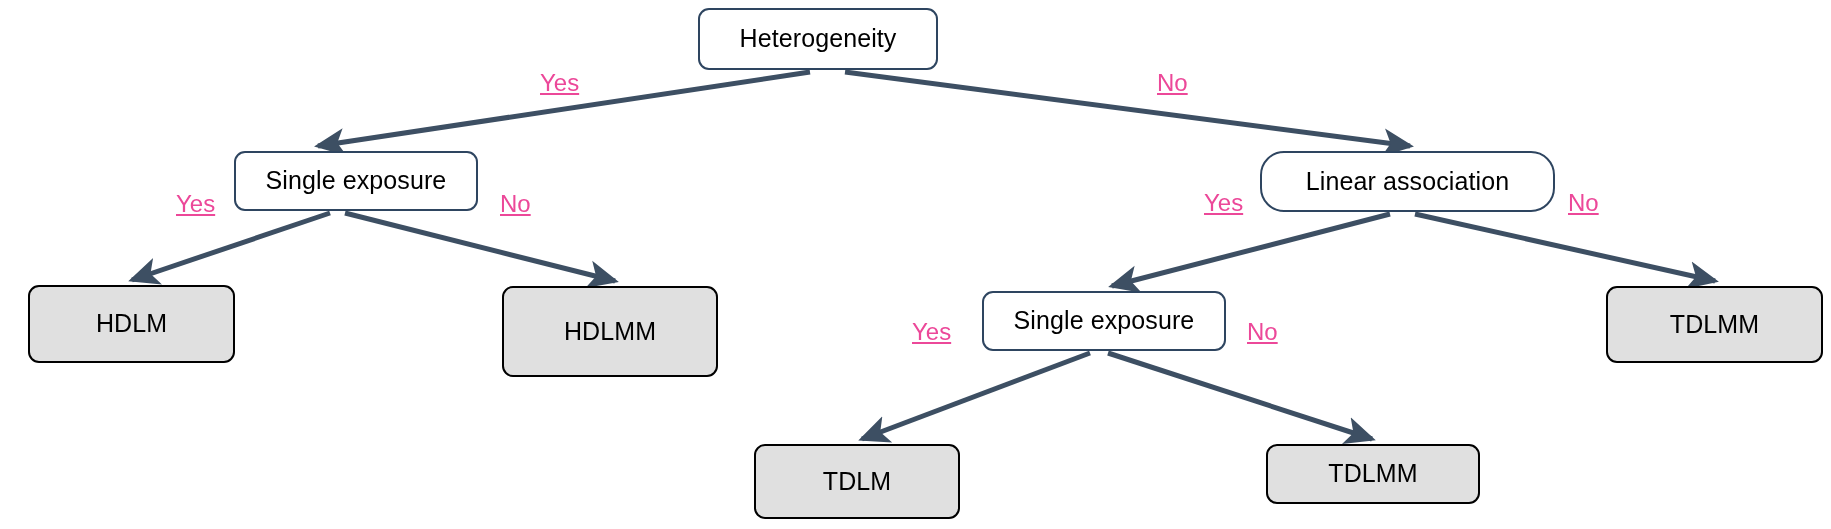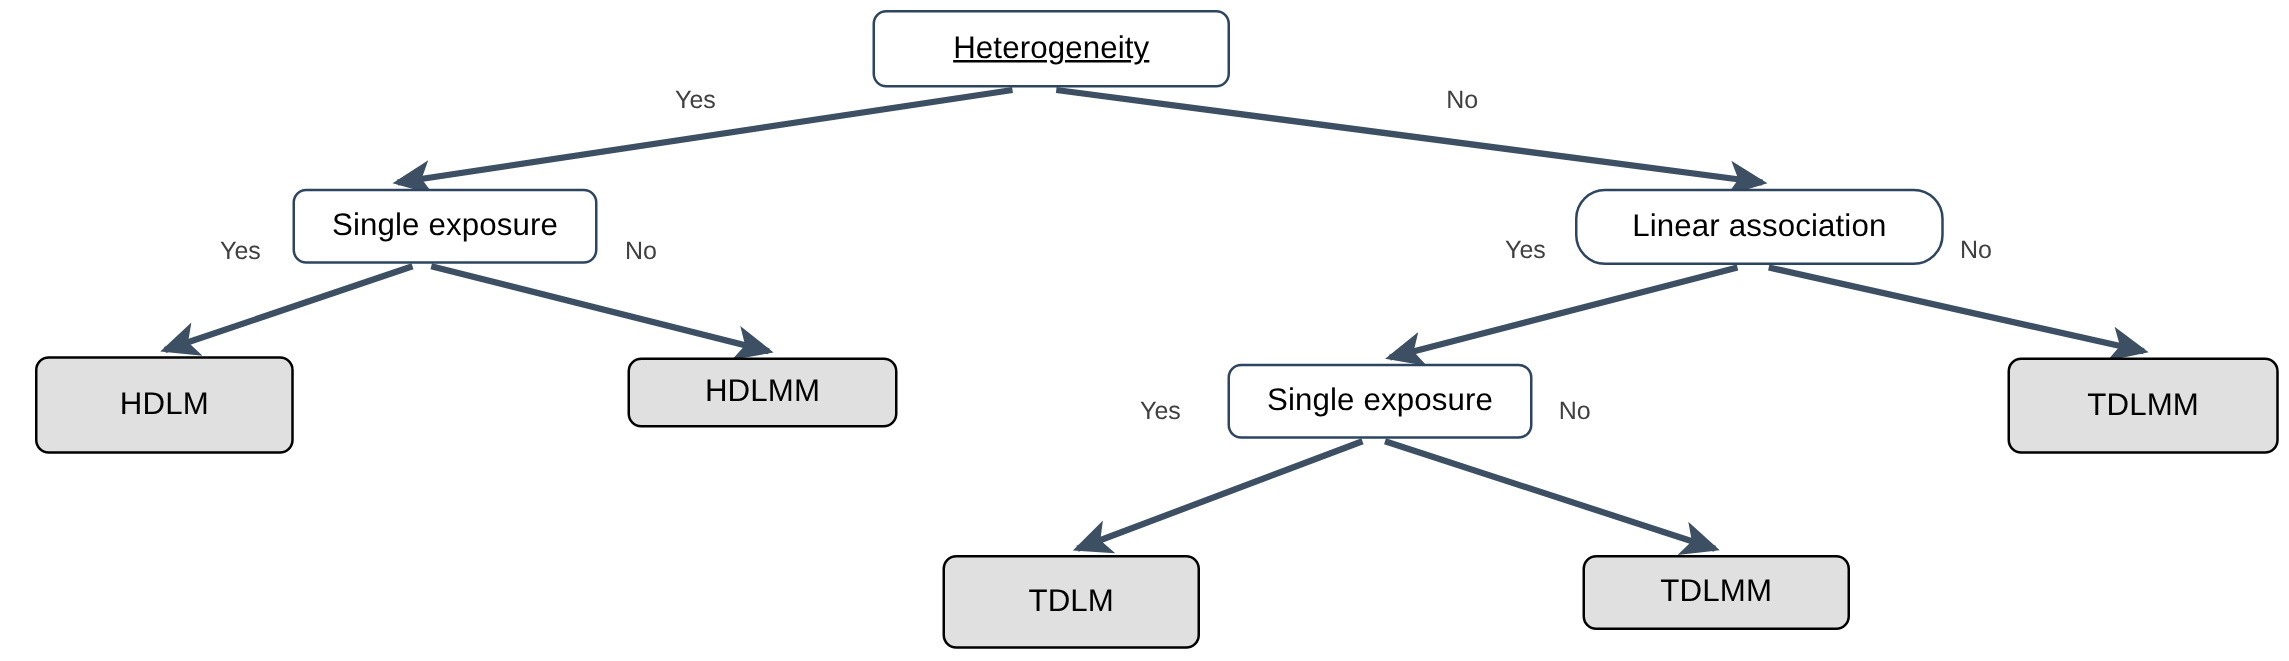--- a/index.html
+++ b/index.html
@@ -42,25 +42,26 @@
   .node-decision {
     background: #ffffff;
     border: 2px solid #2e4560;
   }
   .node-leaf {
     background: #e0e0e0;
     border: 2px solid #000000;
   }
   .edge-label {
     position: absolute;
-    font-size: 20px;
-    color: #404040;
+    font-size: 24px;
+    color: #ec4899;
     background: transparent;
     z-index: 4;
     white-space: nowrap;
+    text-decoration: underline;
   }
 </style>
 </head>
 <body>
 
 <div id="diagram-root">
 
   <svg id="edge-layer" viewBox="0 0 1831 529" width="1831" height="529" xmlns="http://www.w3.org/2000/svg">
     <defs>
       <marker id="arrowhead" markerWidth="7" markerHeight="7" refX="5.4" refY="3" orient="auto" markerUnits="strokeWidth">
@@ -73,33 +74,33 @@
         <line x1="330" y1="213" x2="132" y2="280" stroke="#3d4f63" stroke-width="5" stroke-linecap="butt" marker-end="url(#arrowhead)"></line>
         <line x1="345" y1="213" x2="615" y2="281" stroke="#3d4f63" stroke-width="5" stroke-linecap="butt" marker-end="url(#arrowhead)"></line>
         <line x1="1390" y1="214" x2="1112" y2="286" stroke="#3d4f63" stroke-width="5" stroke-linecap="butt" marker-end="url(#arrowhead)"></line>
         <line x1="1415" y1="214" x2="1715" y2="281" stroke="#3d4f63" stroke-width="5" stroke-linecap="butt" marker-end="url(#arrowhead)"></line>
         <line x1="1090" y1="353" x2="862" y2="439" stroke="#3d4f63" stroke-width="5" stroke-linecap="butt" marker-end="url(#arrowhead)"></line>
         <line x1="1108" y1="353" x2="1372" y2="439" stroke="#3d4f63" stroke-width="5" stroke-linecap="butt" marker-end="url(#arrowhead)"></line>
       </g>
   </svg>
 
   <div id="nodes-group">
-      <div class="node node-decision" style="left: 698px; top: 8px; width: 286px; height: 62px; text-decoration: underline;">
+      <div class="node node-decision" style="left: 698px; top: 8px; width: 240px; height: 62px;">
         <span>Heterogeneity</span>
       </div>
       <div class="node node-decision" style="left: 234px; top: 151px; width: 244px; height: 60px;">
         <span>Single exposure</span>
       </div>
       <div class="node node-decision" style="left: 1260px; top: 151px; width: 295px; height: 61px; border-radius: 24px;">
         <span>Linear association</span>
       </div>
       <div class="node node-leaf" style="left: 28px; top: 285px; width: 207px; height: 78px;">
         <span>HDLM</span>
       </div>
-      <div class="node node-leaf" style="left: 502px; top: 286px; width: 216px; height: 56px;">
+      <div class="node node-leaf" style="left: 502px; top: 286px; width: 216px; height: 91px;">
         <span>HDLMM</span>
       </div>
       <div class="node node-decision" style="left: 982px; top: 291px; width: 244px; height: 60px;">
         <span>Single exposure</span>
       </div>
       <div class="node node-leaf" style="left: 1606px; top: 286px; width: 217px; height: 77px;">
         <span>TDLMM</span>
       </div>
       <div class="node node-leaf" style="left: 754px; top: 444px; width: 206px; height: 75px;">
         <span>TDLM</span>

